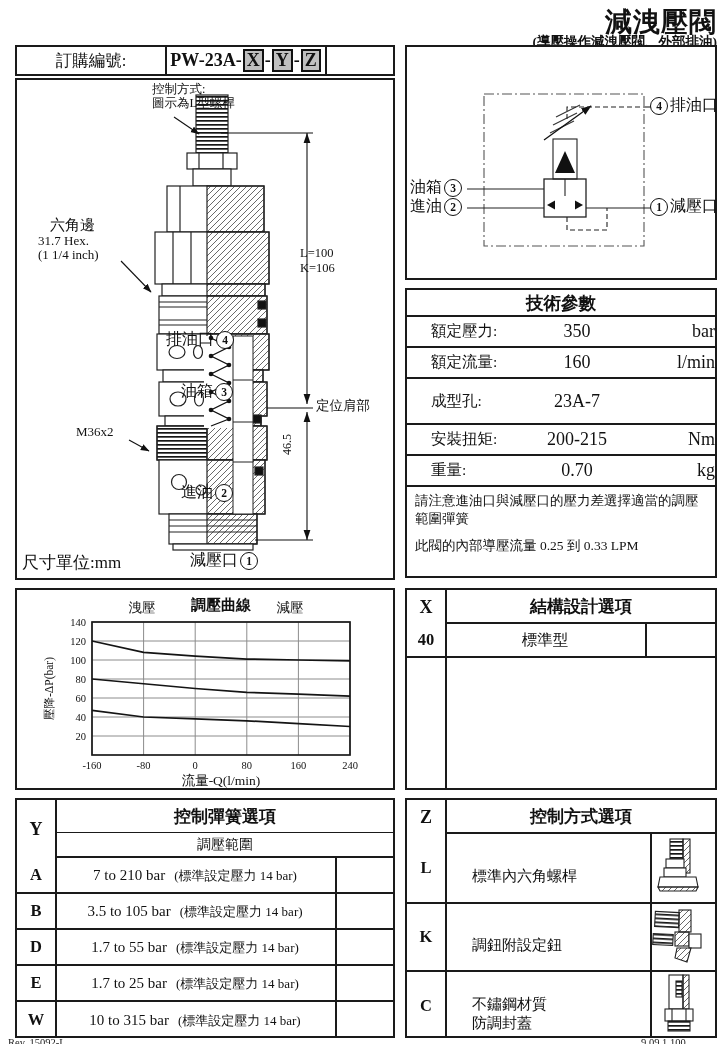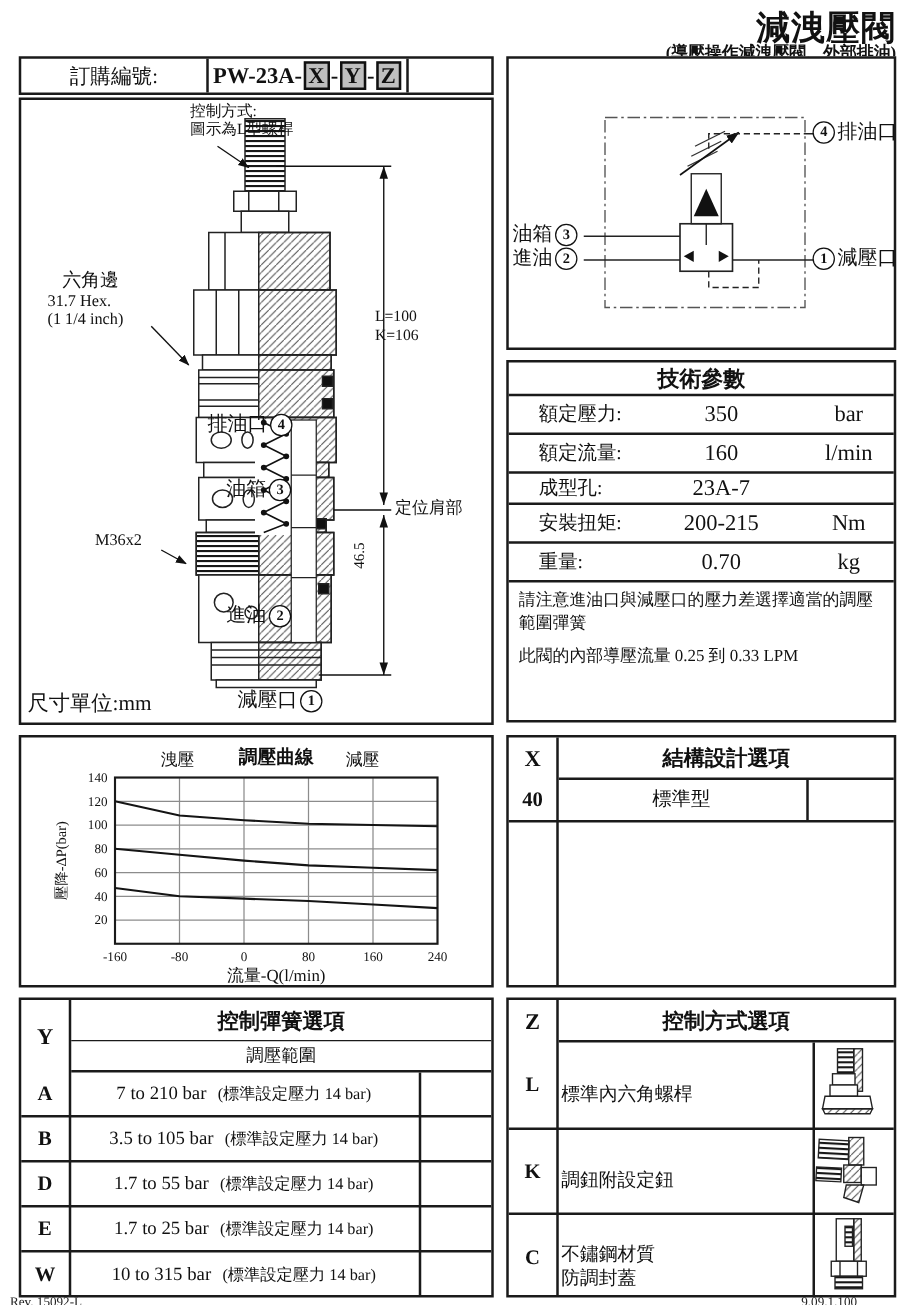--- a/index.html
+++ b/index.html
@@ -18,32 +18,32 @@
   
   .circ{display:inline-flex;align-items:center;justify-content:center;flex:0 0 auto;
         width:16px;height:16px;border:1.6px solid #111;border-radius:50%;
         font-size:11.5px;font-weight:bold;margin:0 2px;background:#fff;}
   .plabel{position:absolute;display:flex;align-items:center;font-size:16px;white-space:nowrap;}
   .small-note{font-size:12.5px;line-height:1.15;white-space:nowrap;}
   
   .t-row{display:flex;align-items:center;border-bottom:2px solid #1a1a1a;box-sizing:border-box;}
   .t-label{flex:0 0 112px;padding-left:24px;font-size:15.5px;}
   .t-value{flex:1;text-align:center;font-size:18px;}
-  .t-unit{flex:0 0 72px;text-align:center;font-size:18px;margin-left:32px;}
+  .t-unit{flex:0 0 72px;text-align:right;font-size:18px;margin-left:32px;}
   .t-notes{padding:5px 8px;font-size:13.5px;line-height:1.3;}
   
   .opt-key{position:absolute;left:0;top:0;width:38px;display:flex;align-items:center;justify-content:center;
            font-weight:bold;font-size:17px;}
   .opt-title{display:flex;align-items:center;justify-content:center;font-weight:bold;font-size:17px;box-sizing:border-box;}
   .opt-row{position:absolute;left:0;right:0;display:flex;align-items:center;box-sizing:border-box;
            border-bottom:2px solid #1a1a1a;}
   .opt-row .key{flex:0 0 38px;text-align:center;font-weight:bold;font-size:16.5px;}
   .y-val{font-size:15px;}
   .y-note{font-size:13px;margin-left:5px;}
-  .z-label{font-size:15px;line-height:1.25;padding-left:4px;flex:1;margin-top:16px;}
+  .z-label{font-size:15px;line-height:1.25;padding-left:27px;flex:1;margin-top:16px;}
   .footer-txt{position:absolute;font-size:10.5px;color:#222;}
 </style>
 </head>
 <body>
 
 <div id="page">
 
   <div class="page-title">減洩壓閥</div>
   <div class="page-subtitle">(導壓操作減洩壓閥、外部排油)</div>
 
@@ -265,21 +265,21 @@
     <div class="t-row" style="height:31px;">
       <div class="t-label">額定壓力:</div>
       <div class="t-value">350</div>
       <div class="t-unit">bar</div>
     </div>
     <div class="t-row" style="height:31px;">
       <div class="t-label">額定流量:</div>
       <div class="t-value">160</div>
       <div class="t-unit">l/min</div>
     </div>
-    <div class="t-row" style="height:25px;">
+    <div class="t-row" style="height:46px;">
       <div class="t-label">成型孔:</div>
       <div class="t-value">23A-7</div>
       <div class="t-unit"></div>
     </div>
     <div class="t-row" style="height:31px;">
       <div class="t-label">安裝扭矩:</div>
       <div class="t-value">200-215</div>
       <div class="t-unit">Nm</div>
     </div>
     <div class="t-row" style="height:31px;">

